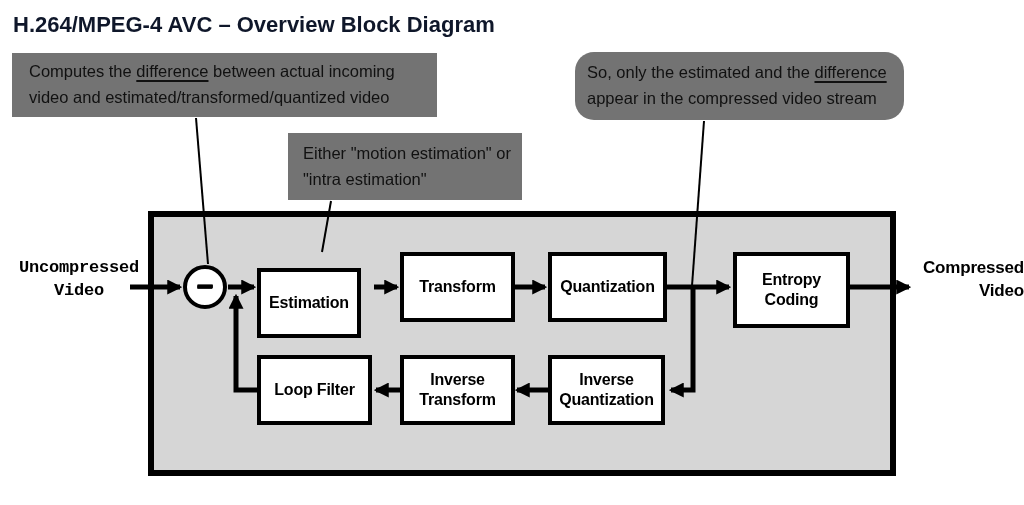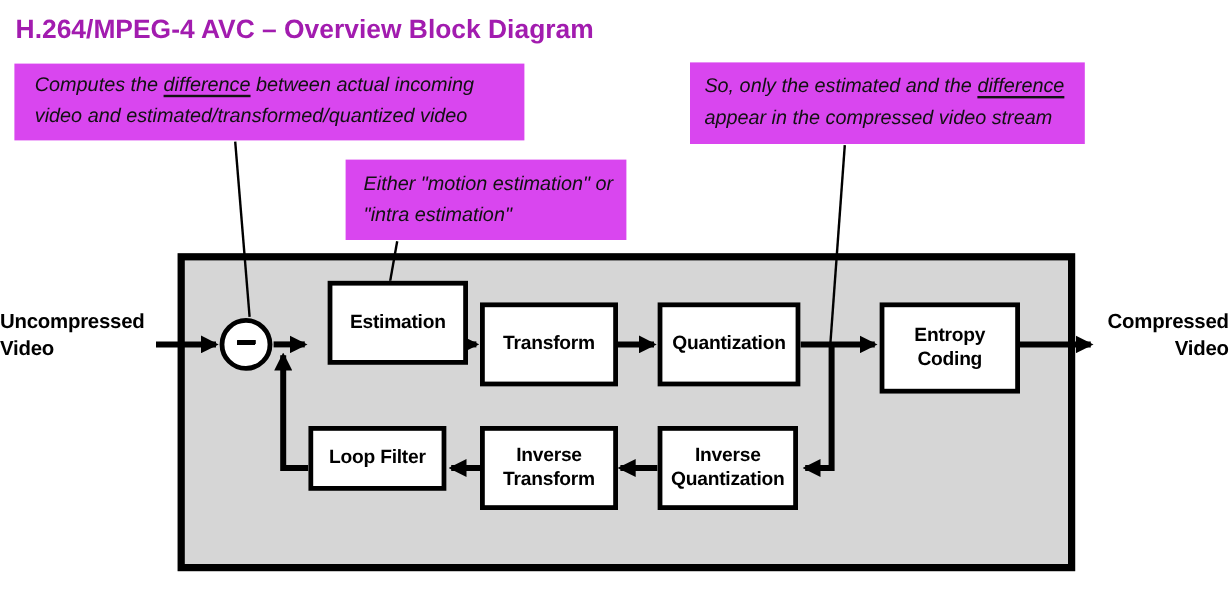--- a/index.html
+++ b/index.html
@@ -5,71 +5,70 @@
   html,body{margin:0;padding:0;background:#ffffff;}
   #stage{
     position:relative;
     width:1024px;height:505px;
     background:#ffffff;
     font-family:"Liberation Sans", sans-serif;
     overflow:hidden;
   }
   .title{
     position:absolute;left:13px;top:12px;
-    font-size:22px;font-weight:700;color:#a21caf;
+    font-size:22px;font-weight:700;color:#0f172a;
     letter-spacing:0px;white-space:nowrap;
   }
   .note{
     position:absolute;
-    background:#d946ef;
-    font-style:italic;
+    background:#737373;
     font-size:16.5px;line-height:26px;color:#111;
     white-space:pre-line;
   }
   .note .u{ text-decoration:underline; text-decoration-thickness:2px; text-underline-offset:3px;}
   #note-left{left:12px;top:53px;width:425px;height:64px;padding:5px 4px 0 17px;box-sizing:border-box;}
   #note-middle{left:288px;top:133px;width:234px;height:67px;padding:7px 4px 0 15px;box-sizing:border-box;}
-  #note-right{left:575px;top:52px;width:329px;height:68px;padding:7px 2px 0 12px;box-sizing:border-box;}
+  #note-right{left:575px;top:52px;width:329px;height:68px;padding:7px 2px 0 12px;box-sizing:border-box;border-radius:19px;}
 
   .diagram-bg{
     position:absolute;left:148px;top:211px;
     width:736px;height:253px;
     border:6px solid #000;background:#d6d6d6;
     z-index:1;
   }
   svg.wires{position:absolute;left:0;top:0;z-index:2;}
   .block{
     position:absolute;z-index:3;
     background:#ffffff;border:4px solid #000;box-sizing:border-box;
     display:flex;align-items:center;justify-content:center;text-align:center;
     font-size:16px;line-height:20px;font-weight:700;color:#000;
     white-space:pre-line;letter-spacing:-0.2px;
   }
-  #blk-estimation{left:257px;top:234px;width:117px;height:70px;margin-left:16px;}
+  #blk-estimation{left:257px;top:268px;width:104px;height:70px;}
   #blk-transform{left:400px;top:252px;width:115px;height:70px;}
   #blk-quantization{left:548px;top:252px;width:119px;height:70px;}
   #blk-entropy{left:733px;top:252px;width:117px;height:76px;}
-  #blk-loopfilter{left:257px;top:355px;width:115px;height:54px;}
+  #blk-loopfilter{left:257px;top:355px;width:115px;height:70px;}
   #blk-invtransform{left:400px;top:355px;width:115px;height:70px;}
   #blk-invquantization{left:548px;top:355px;width:117px;height:70px;}
 
   .subtract-node{
     position:absolute;left:183px;top:265px;width:44px;height:44px;z-index:3;
     background:#fff;border:4px solid #000;border-radius:50%;box-sizing:border-box;
     display:flex;align-items:center;justify-content:center;
     font-size:30px;font-weight:900;color:#000;
     text-shadow:0 0.6px 0 #000, 0.6px 0 0 #000;
     padding-bottom:3px;
   }
   .io-label{
     position:absolute;z-index:3;
     font-size:17px;line-height:23px;font-weight:700;color:#000;
     white-space:pre-line;letter-spacing:-0.2px;
   }
-  #label-input{left:0px;top:256px;width:126px;text-align:left;}
+  #label-input{left:16px;top:256px;width:126px;text-align:center;font-family:Liberation Mono, monospace;}
   #label-output{left:918px;top:256px;width:106px;text-align:right;}
   .watermark{
     position:absolute;right:2px;top:478px;z-index:0;
     font-size:17px;color:#e0e0e0;letter-spacing:0.3px;
   }
 </style>
 </head>
 <body>
 
 <div id="stage">

